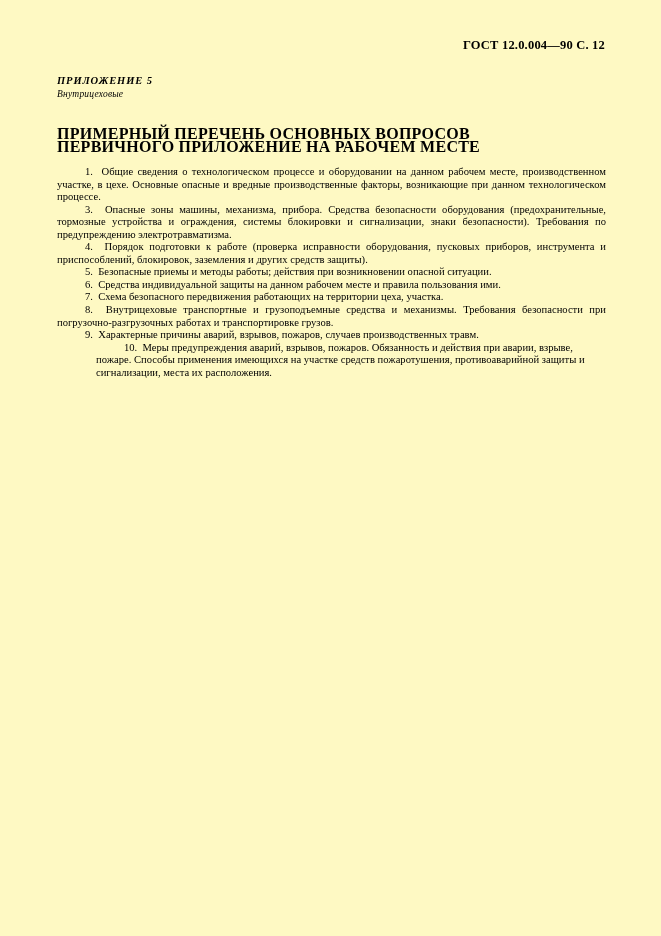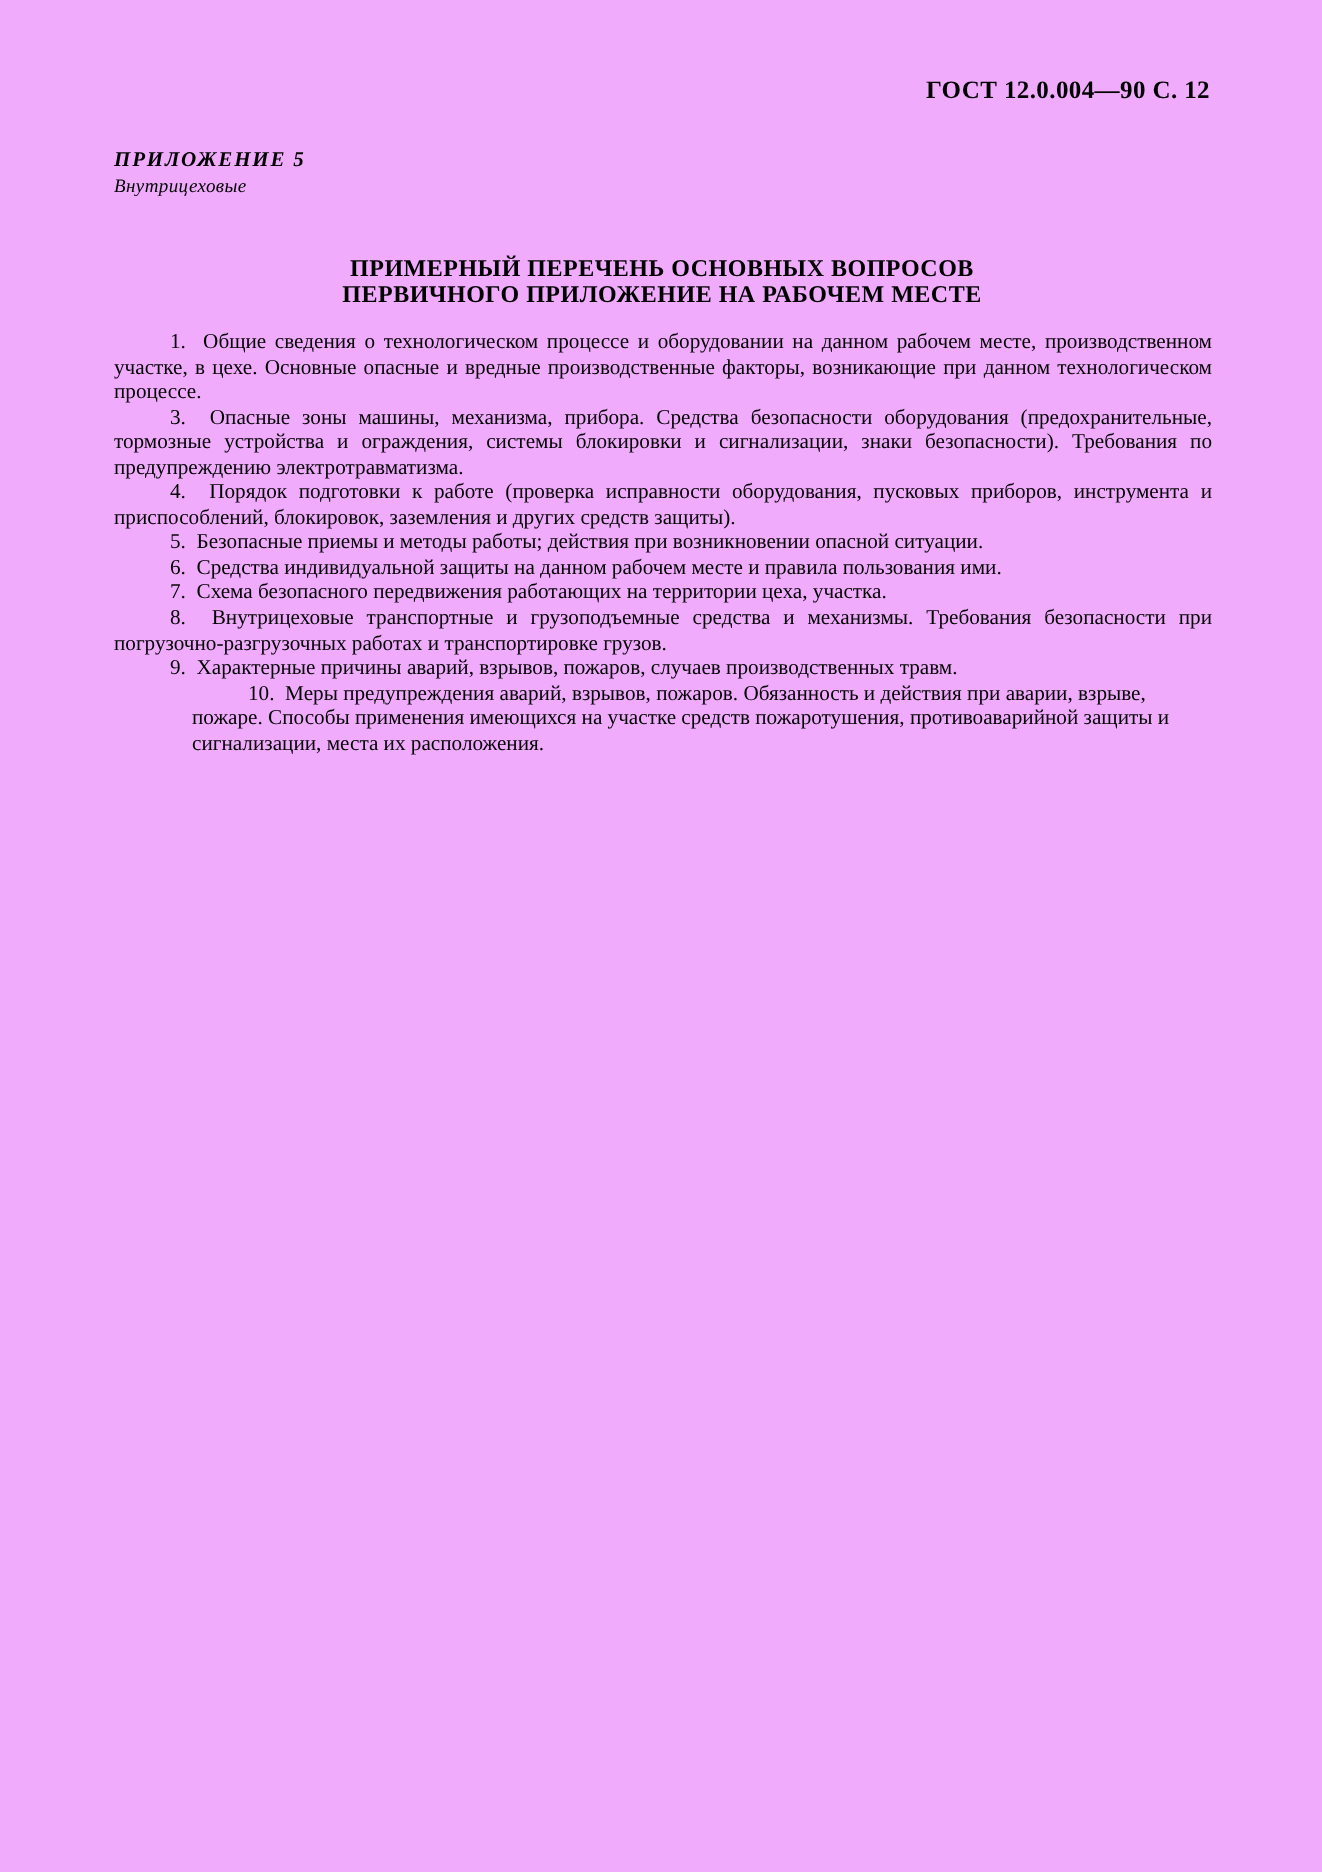--- a/index.html
+++ b/index.html
@@ -10,21 +10,21 @@
   }
   body {
     font-family: "Liberation Serif", "DejaVu Serif", serif;
     color: #000000;
     -webkit-font-smoothing: none;
   }
   .page {
     position: relative;
     width: 661px;
     height: 936px;
-    background: #f0abfc;
+    background: #fef9c3;
     overflow: hidden;
     box-sizing: border-box;
   }
   .page-header {
     position: absolute;
     top: 38px;
     left: 57px;
     right: 56px;
     text-align: right;
     font-size: 12.5px;
@@ -51,22 +51,22 @@
     font-style: italic;
     letter-spacing: 0.2px;
     line-height: 12px;
     margin-top: 1px;
   }
   .doc-title {
     position: absolute;
     top: 128px;
     left: 57px;
     right: 56px;
-    text-align: center;
-    font-size: 12px;
+    text-align: left;
+    font-size: 16px;
     font-weight: bold;
     letter-spacing: 0.25px;
     line-height: 12.6px;
   }
   .doc-title .line {
     display: block;
     white-space: nowrap;
   }
   .body-text {
     position: absolute;

